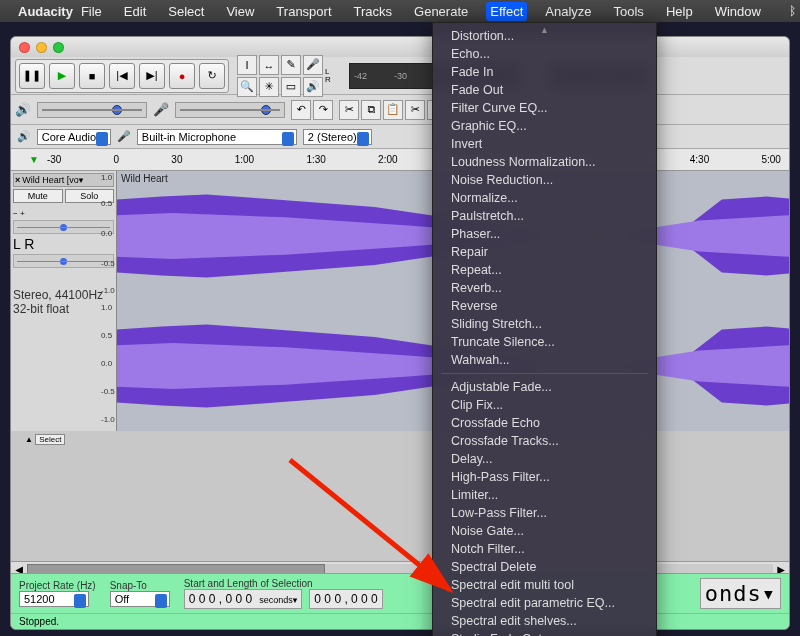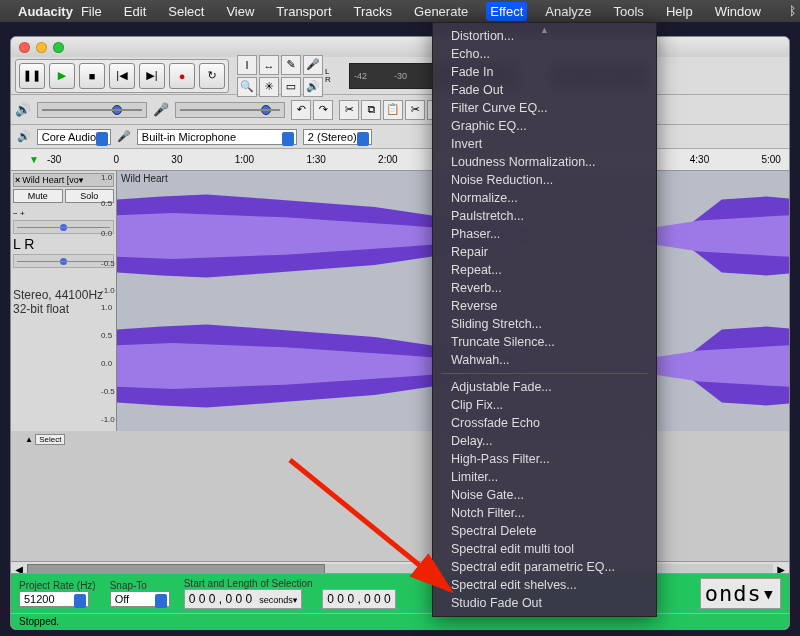--- a/index.html
+++ b/index.html
@@ -69,21 +69,21 @@
 .waveform{position:absolute;top:10%;bottom:10%;left:0;right:0;}
 .waveform svg{width:100%;height:100%}
 
 
 .hscroll{height:16px;background:#ddd;border-top:1px solid #999;display:flex;align-items:center}
 .hscroll .arrow{width:16px;text-align:center;font-size:10px}
 .hscroll .bar{flex:1;background:#ccc;height:12px;position:relative}
 .hscroll .handle{position:absolute;left:0;width:40%;height:100%;background:#999;border:1px solid #777}
 
 
-.bottom{position:absolute;bottom:0;left:0;right:0;background:#22c55e;border-top:1px solid #999}
+.bottom{position:absolute;bottom:0;left:0;right:0;background:#86efac;border-top:1px solid #999}
 .bottom .row{display:flex;align-items:center;padding:4px 8px;gap:14px;font-size:10px}
 .bottom .label{color:#333}
 .bottom .timebox{background:#e8e8e8;border:1px solid #999;padding:2px 4px;font-family:monospace;font-size:12px}
 .bottom .big{font-size:22px;letter-spacing:1px}
 .status{font-size:10px;padding:2px 8px;border-top:1px solid #aaa}
 
 
 .dropdown { position:absolute; top:22px; left:432px; width:225px; background:rgba(58,54,70,.97); border:1px solid #222; box-shadow:0 4px 20px rgba(0,0,0,.5); padding:4px 0; font-size:12.5px; color:#ddd; backdrop-filter:blur(6px); }
 .dd-arrow{position:absolute;top:2px;left:50%;transform:translateX(-50%);font-size:9px;color:#888}
 .dd-item{padding:2px 18px;white-space:nowrap}
@@ -282,21 +282,21 @@
       <div>
         <div class="label">Project Rate (Hz)</div>
         <div class="select" style="width:70px">51200</div>
       </div>
       <div>
         <div class="label">Snap-To</div>
         <div class="select" style="width:60px">Off</div>
       </div>
       <div>
         <div class="label">Start and Length of Selection</div>
-        <div style="display:flex;gap:20px">
+        <div style="display:flex;gap:7px">
           <span class="timebox"><span>0 0 0 , 0 0 0</span> <span style="font-size:9px">seconds▾</span></span>
           <span class="timebox"><span>0 0 0 , 0 0 0</span></span>
         </div>
       </div>
       <div style="flex:1"></div>
       <div class="timebox big">onds▾</div>
     </div>
     <div class="status">Stopped.</div>
   </div>
 </div>
@@ -322,23 +322,25 @@
       <div class="dd-item">Reverse</div>
       <div class="dd-item">Sliding Stretch...</div>
       <div class="dd-item">Truncate Silence...</div>
       <div class="dd-item">Wahwah...</div>
     </div>
   <div class="dd-sep"></div>
   <div id="dd-g2">
       <div class="dd-item">Adjustable Fade...</div>
       <div class="dd-item">Clip Fix...</div>
       <div class="dd-item">Crossfade Echo</div>
+      <div class="dd-item">Crossfade Tracks...</div>
       <div class="dd-item">Delay...</div>
       <div class="dd-item">High-Pass Filter...</div>
       <div class="dd-item">Limiter...</div>
+      <div class="dd-item">Low-Pass Filter...</div>
       <div class="dd-item">Noise Gate...</div>
       <div class="dd-item">Notch Filter...</div>
       <div class="dd-item">Spectral Delete</div>
       <div class="dd-item">Spectral edit multi tool</div>
       <div class="dd-item">Spectral edit parametric EQ...</div>
       <div class="dd-item">Spectral edit shelves...</div>
       <div class="dd-item">Studio Fade Out</div>
     </div>
 </div>
 

